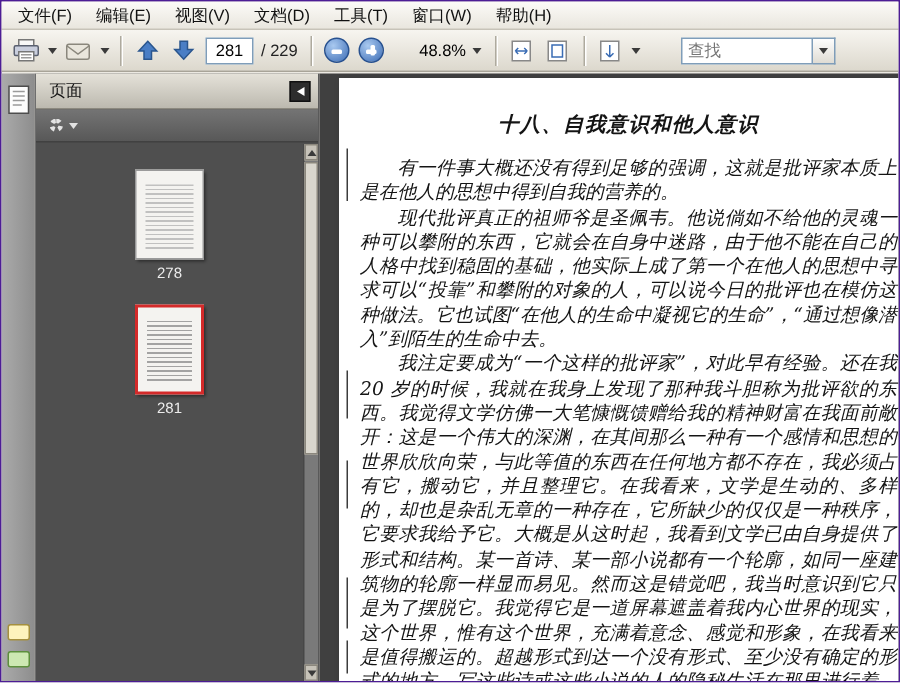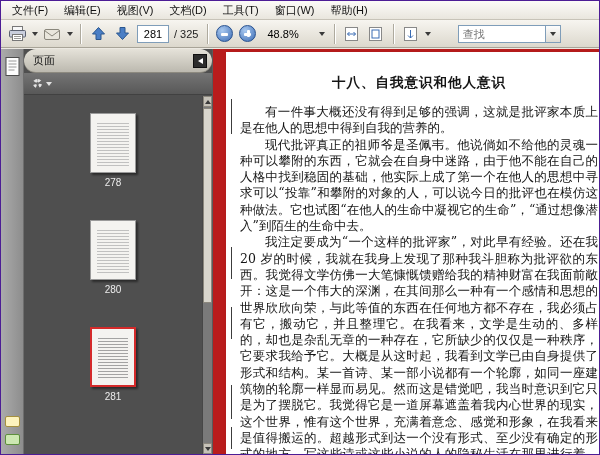--- a/index.html
+++ b/index.html
@@ -21,69 +21,69 @@
   .caret { width:0; height:0; border-left:3px solid transparent; border-right:3px solid transparent; border-top:4px solid #3a3a3a; }
   .caret.light { border-top-color:#e2e2e2; }
   .tb-sep { width:1px; height:20px; background:#aeaa9e; box-shadow:1px 0 0 #fff; margin:0 5px; }
   .page-input { width:32px; height:18px; border:1px solid #7f9db9; font-size:11px; text-align:center;
     font-family:"Liberation Sans",sans-serif; margin-left:3px; }
   .page-total { margin:0 4px 0 5px; color:#222; }
   .zoom-btn { width:17px; height:17px; border-radius:50%; border:1px solid #28518f; position:relative; margin:0 3px;
     background:radial-gradient(circle at 35% 30%, #a9c9f0, #3d6db5); }
   .zoom-btn::before { content:""; position:absolute; left:4px; right:4px; top:7px; height:3px; background:#fff; border-radius:1px; }
   .zoom-btn.plus::after { content:""; position:absolute; top:4px; bottom:4px; left:7px; width:3px; background:#fff; border-radius:1px; }
-  .zoom-combo { display:flex; align-items:center; gap:20px; padding:2px 4px; margin-left:4px; border-radius:2px; }
+  .zoom-combo { display:flex; align-items:center; gap:4px; padding:2px 4px; margin-left:16px; border-radius:2px; }
   .find-box { display:flex; align-items:center; margin-left:24px; }
   .find-box input { width:88px; height:18px; border:1px solid #7f9db9; font-size:11px; padding:0 4px;
     font-family:"Liberation Sans",sans-serif; }
   .find-caret { width:15px; height:18px; border:1px solid #7f9db9; border-left:none; background:linear-gradient(#fdfdfd,#dfdcd4);
     display:flex; align-items:center; justify-content:center; }
 
   
   .content { position:absolute; top:48px; left:0; right:0; bottom:0; display:flex; }
 
   
   .side { width:212px; display:flex; flex-shrink:0; border-right:1px solid #5a5a5a; }
   .nav-strip { width:23px; background:linear-gradient(90deg,#ababab,#8d8d8d); border-right:1px solid #6e6e6e; position:relative; }
   .pages-btn { position:absolute; top:7px; left:3px; width:17px; height:22px; }
   .bubble { position:absolute; left:4px; width:15px; height:11px; border-radius:2px; }
   .bubble.yellow { bottom:27px; background:#fdf3bd; border:1px solid #a5903f; }
   .bubble.green { bottom:9px; background:#cde8b2; border:1px solid #5d8f3d; }
   .bubble::after { content:""; position:absolute; left:2px; bottom:-4px; border-left:3px solid transparent;
     border-right:3px solid transparent; border-top:4px solid inherit; }
   .panel { flex:1; display:flex; flex-direction:column; background:#4f4f4f; position:relative; }
   .panel-header { height:24px; flex-shrink:0; background:linear-gradient(#e5e2d9,#bcb9af); border-bottom:1px solid #8c897f;
-    display:flex; align-items:center; padding:0 5px 0 9px; color:#111;border-radius:12px; }
+    display:flex; align-items:center; padding:0 5px 0 9px; color:#111; }
   .panel-title { flex:1; }
   .collapse-btn { width:14px; height:14px; background:#2d2d2d; border:1px solid #101010; display:flex;
     align-items:center; justify-content:center; }
   .tri-left { width:0; height:0; border-top:3px solid transparent; border-bottom:3px solid transparent; border-right:5px solid #fff; }
   .panel-toolbar { height:22px; flex-shrink:0; background:linear-gradient(#747474,#585858); border-bottom:1px solid #414141;
     display:flex; align-items:center; gap:4px; padding-left:9px; }
   .gear { width:9px; height:9px; border-radius:50%; border:3px dotted #e3e3e3; }
   .thumbs { flex:1; overflow:hidden; padding-top:18px; margin-right:10px; display:flex; flex-direction:column;
-    align-items:center; gap:32px; }
+    align-items:center; gap:15px; }
   .thumb { width:48px; cursor:pointer; }
   .thumb-page { width:46px; height:60px; margin:0 auto; background:#f4f3f0; border:1px solid #9a9a9a;
     box-shadow:1.5px 1.5px 2px rgba(0,0,0,.45); position:relative; }
   .thumb-lines { position:absolute; top:9px; left:6px; right:6px; bottom:6px;
     background:repeating-linear-gradient(to bottom,#b4b4b4 0,#b4b4b4 1px,transparent 1px,transparent 3px); opacity:.8; }
   .thumb.current .thumb-page { border:2px solid #d42a2a; }
   .thumb.current .thumb-lines { background:repeating-linear-gradient(to bottom,#8f8f8f 0,#8f8f8f 1px,transparent 1px,transparent 3px); }
   .thumb-label { text-align:center; color:#ececec; font-size:10px; margin-top:4px; }
   .panel-scrollbar { position:absolute; top:47px; right:0; bottom:0; width:10px; background:#7a7a7a; border-left:1px solid #474747; }
   .sb-btn { position:absolute; left:0; right:0; height:11px; background:#c6c2b8; border:1px solid #8b877d;
     display:flex; align-items:center; justify-content:center; }
   .sb-btn.top { top:0; } .sb-btn.bottom { bottom:0; }
   .sb-tri-up { width:0;height:0;border-left:3px solid transparent;border-right:3px solid transparent;border-bottom:4px solid #3a3a3a; }
   .sb-tri-down { width:0;height:0;border-left:3px solid transparent;border-right:3px solid transparent;border-top:4px solid #3a3a3a; }
   .sb-thumb { position:absolute; top:12px; left:0; right:0; height:195px; background:#d9d6cd; border:1px solid #8b877d; }
 
   
-  .doc { flex:1; position:relative; background:#b91c1c; overflow:hidden; }
+  .doc { flex:1; position:relative; background:#404040; overflow:hidden;font-style:italic; }
   .page { position:absolute; left:13px; top:3px; width:382px; height:760px; background:#ffffff;
     box-shadow:2.5px 2.5px 5px rgba(0,0,0,.5); padding:14px 10px 0 14px;
     font-family:"DejaVu Serif","Liberation Serif",serif; color:#141414; }
   .doc-title { font-size:13.5px; font-weight:bold; text-align:center; margin:8px 0 12px; letter-spacing:1px; }
   .page p { font-size:12.5px; line-height:16.3px; text-align:justify; text-indent:2em; }
   .change-bar { position:absolute; left:5px; width:1px; background:#3c3c3c; }
 </style>
 </head>
 <body>
 
@@ -129,21 +129,21 @@
       <svg width="15" height="15" viewBox="0 0 15 15">
         <path d="M7.5 1.5 L13.5 8 H10 V13.5 H5 V8 H1.5 Z" fill="#4a7ec5" stroke="#2a568e"></path>
       </svg>
     </div>
     <div class="tb-btn">
       <svg width="15" height="15" viewBox="0 0 15 15">
         <path d="M7.5 13.5 L1.5 7 H5 V1.5 H10 V7 H13.5 Z" fill="#4a7ec5" stroke="#2a568e"></path>
       </svg>
     </div>
     <input class="page-input" value="281" style="">
-    <span class="page-total">/ 325</span>
+    <span class="page-total">/ 229</span>
 
     <div class="tb-sep"></div>
 
     <div class="zoom-btn"></div>
     <div class="zoom-btn plus"></div>
     <div class="zoom-combo">
       <span>48.8%</span>
       <span class="caret"></span>
     </div>
 
@@ -211,26 +211,20 @@
           <span class="caret light"></span>
         </div>
 
         <div class="thumbs">
           <div class="thumb">
             <div class="thumb-page">
                 <div class="thumb-lines"></div>
               </div>
             <div class="thumb-label">278</div>
           </div>
-          <div class="thumb">
-            <div class="thumb-page">
-                <div class="thumb-lines"></div>
-              </div>
-            <div class="thumb-label">280</div>
-          </div>
           <div class="thumb current">
             <div class="thumb-page">
                 <div class="thumb-lines"></div>
               </div>
             <div class="thumb-label">281</div>
           </div>
         </div>
 
         <div class="panel-scrollbar">
           <div class="sb-btn top">

